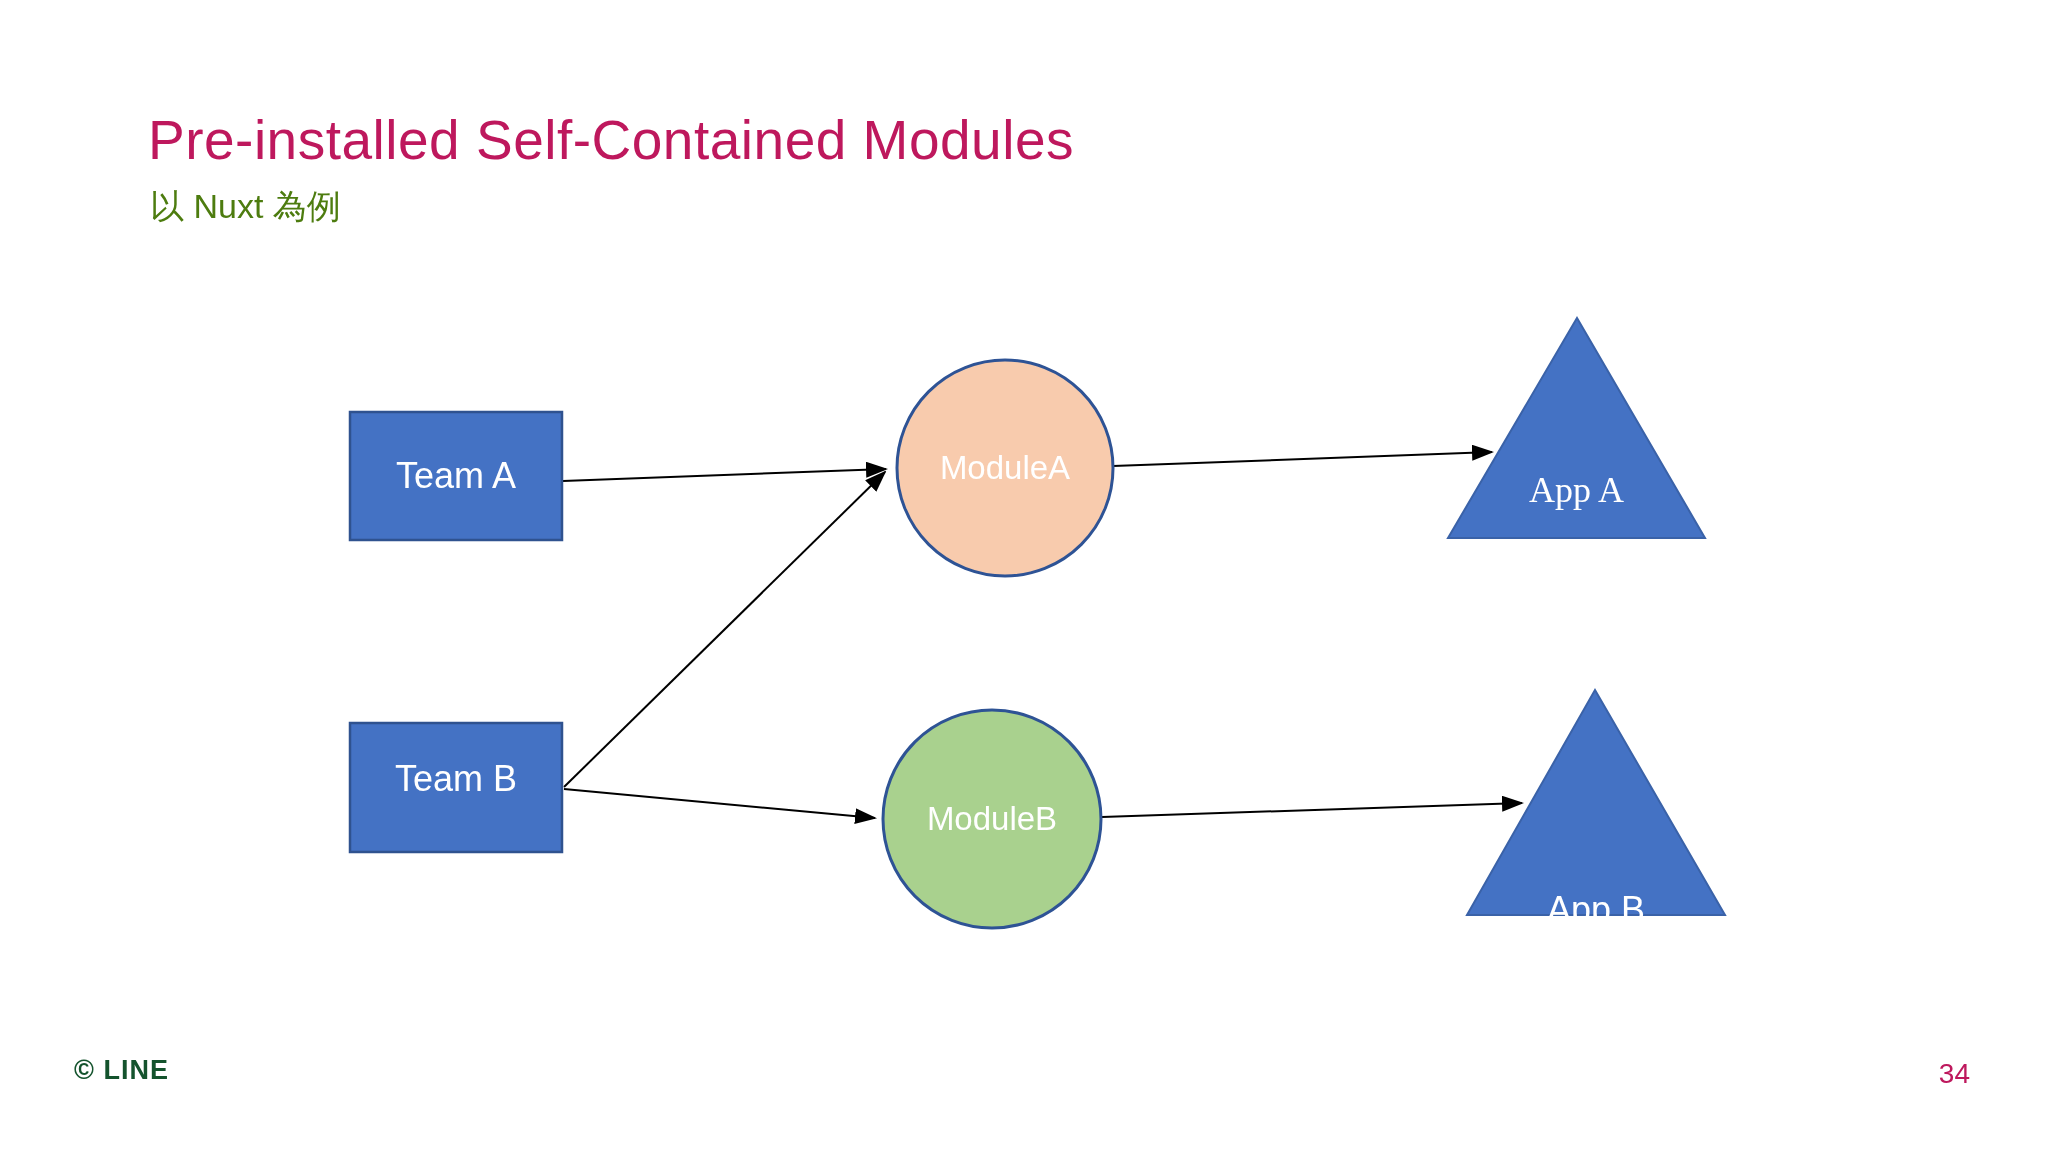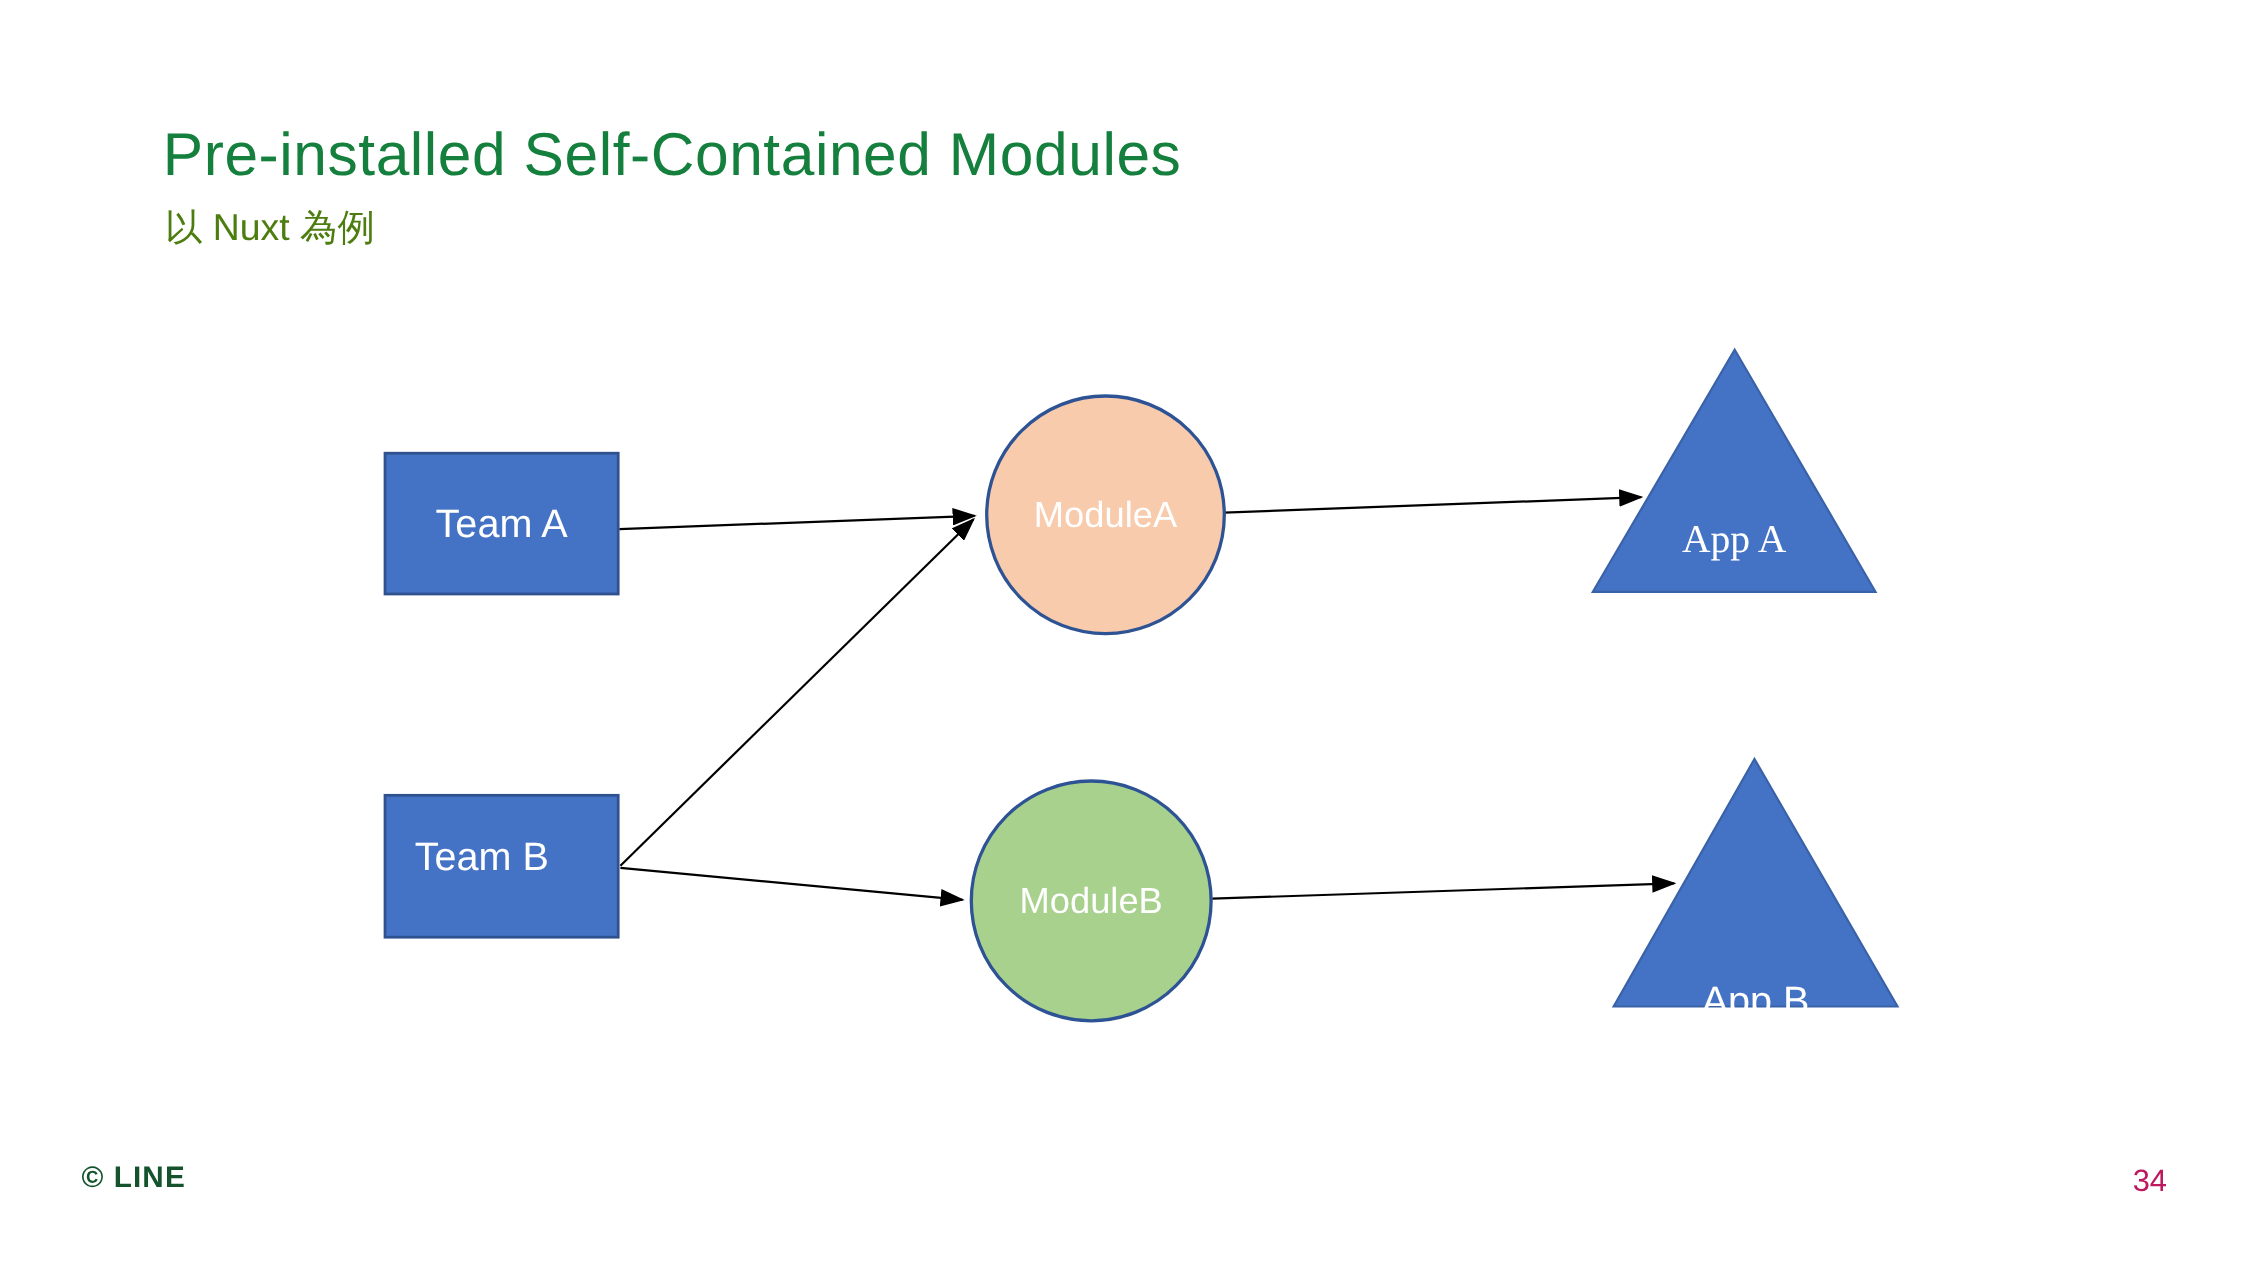--- a/index.html
+++ b/index.html
@@ -14,21 +14,21 @@
     height: 1152px;
     background: #ffffff;
     overflow: hidden;
   }
   .slide-title {
     position: absolute;
     left: 148px;
     top: 108px;
     font-size: 55px;
     font-weight: 500;
-    color: #15803d;
+    color: #be185d;
     letter-spacing: 0.5px;
     white-space: nowrap;
   }
   .slide-subtitle {
     position: absolute;
     left: 150px;
     top: 184px;
     font-size: 34px;
     font-weight: 500;
     color: #4d7c0f;
@@ -47,21 +47,21 @@
     align-items: center;
     justify-content: center;
     text-align: center;
     color: #ffffff;
     pointer-events: none;
   }
   .rect-label { font-size: 36px; }
   .circle-label { font-size: 33px; line-height: 1.42; flex-direction: row; }
   .tri-label { font-size: 36px; }
   .label-team-a { left: 350px; top: 412px; width: 212px; height: 128px; text-align: right; }
-  .label-team-b { left: 332px; top: 723px; width: 212px; height: 112px; text-align: right; }
+  .label-team-b { left: 350px; top: 723px; width: 212px; height: 112px; text-align: right; }
   .label-module-a { left: 897px; top: 360px; width: 216px; height: 217px; }
   .label-module-b { left: 882px; top: 710px; width: 220px; height: 218px; }
   .label-app-a { left: 1448px; top: 468px; width: 257px; height: 44px; font-family: Liberation Serif, serif; }
   .label-app-b { left: 1467px; top: 888px; width: 258px; height: 44px; }
   .footer-logo {
     position: absolute;
     left: 74px;
     top: 1055px;
     font-size: 27px;
     font-weight: 800;

